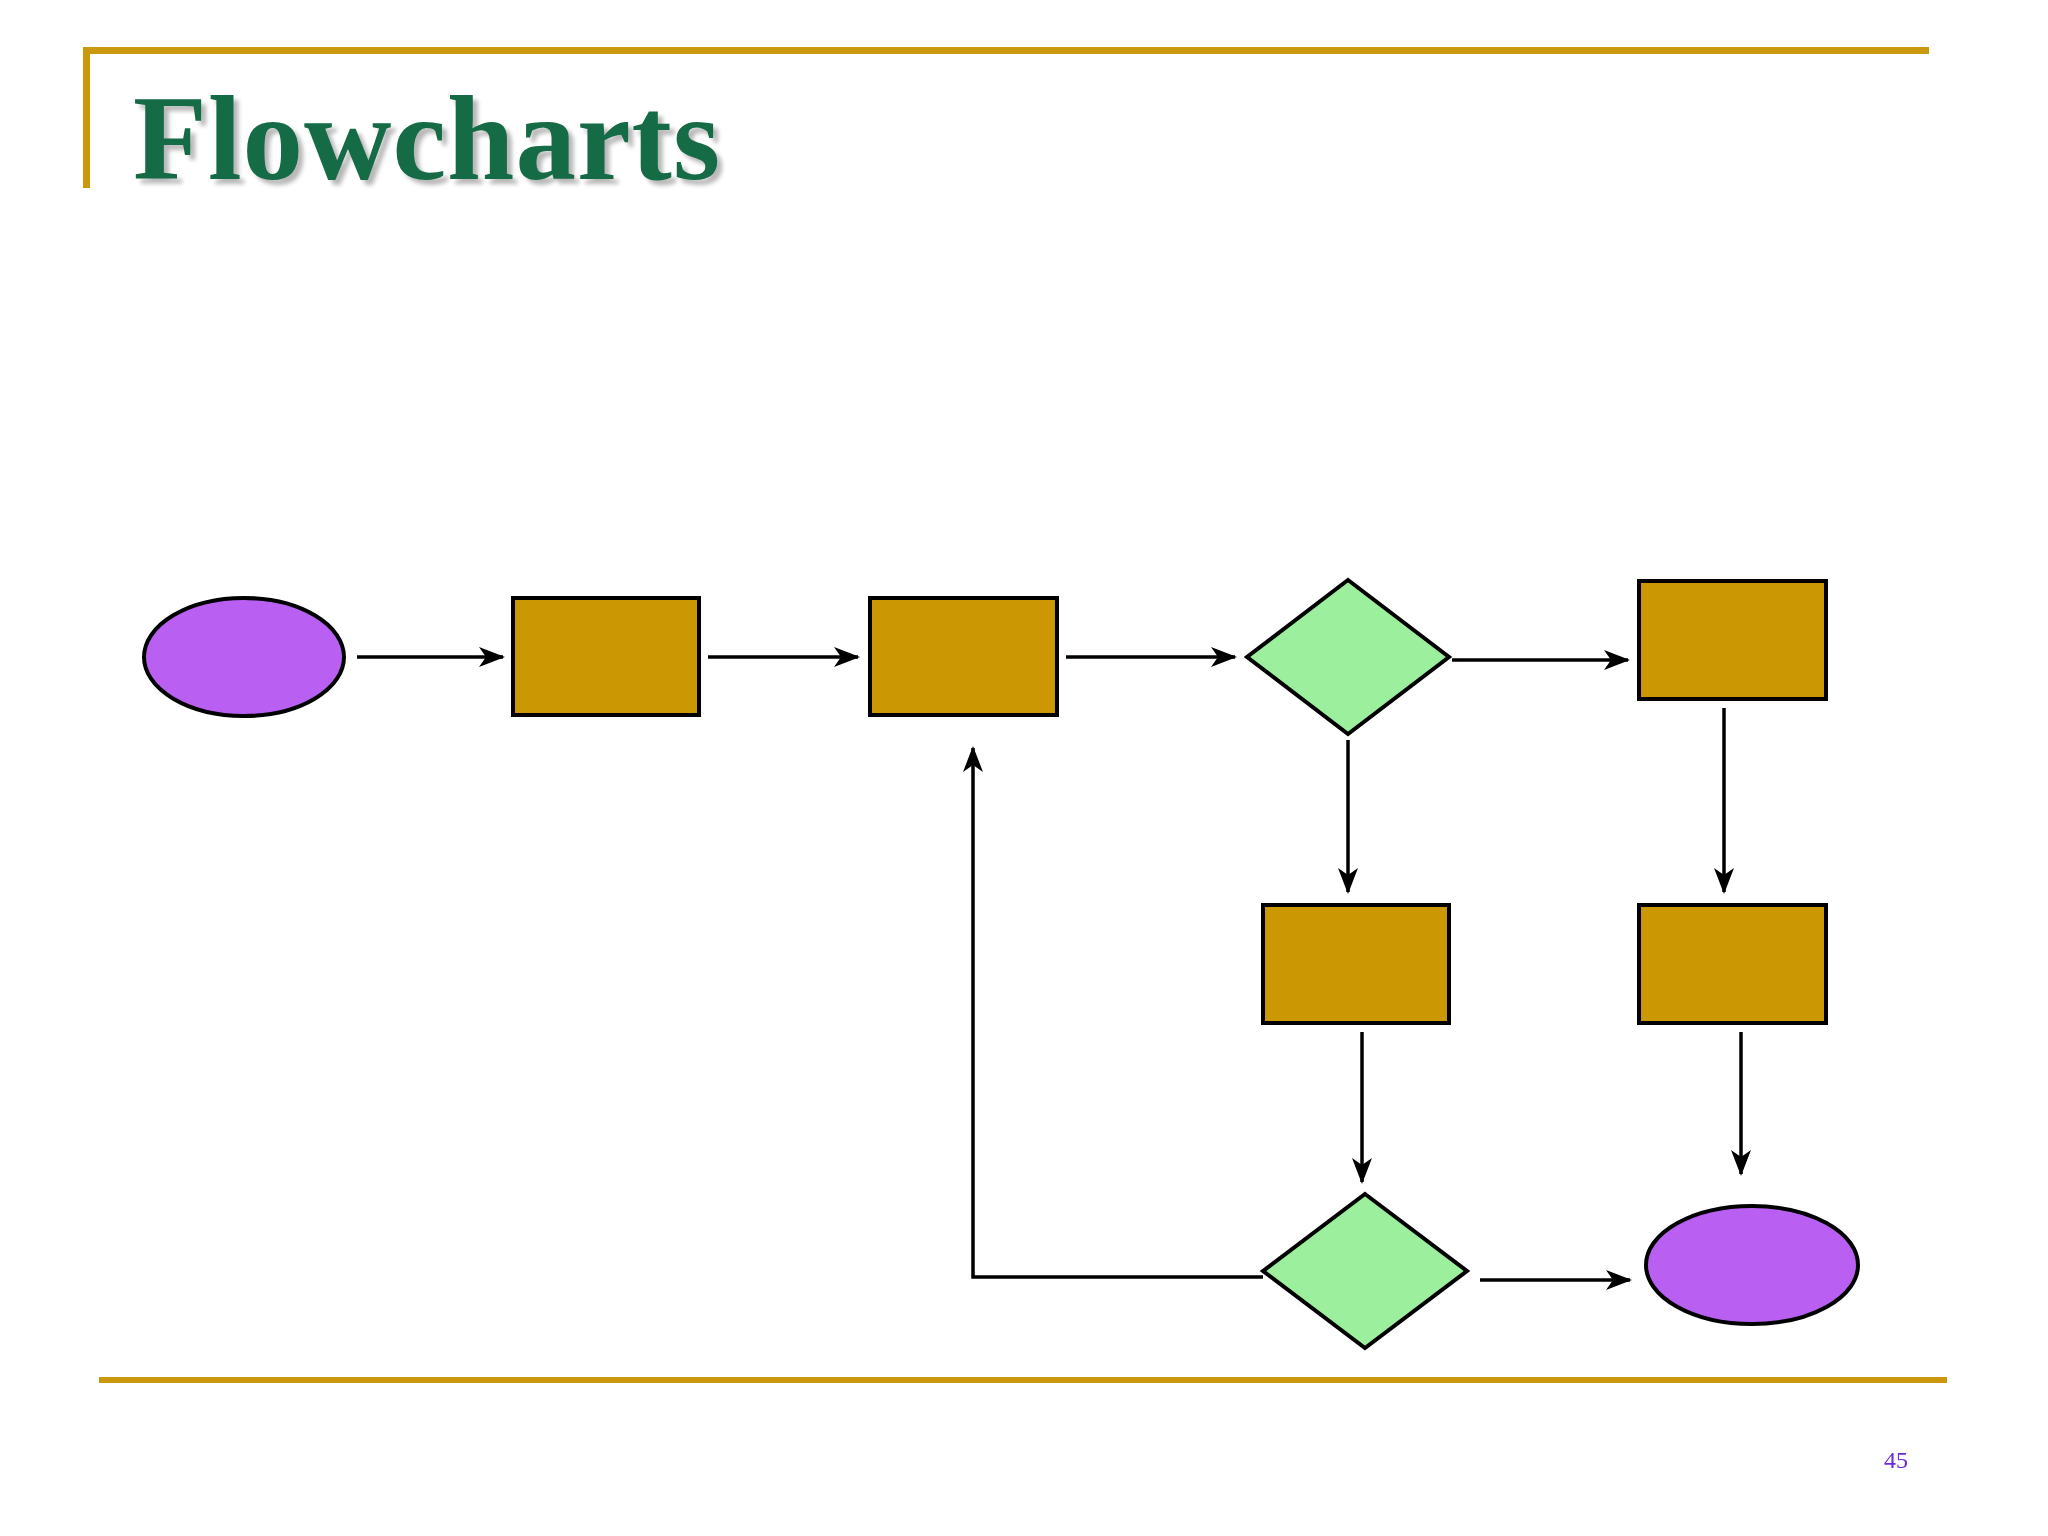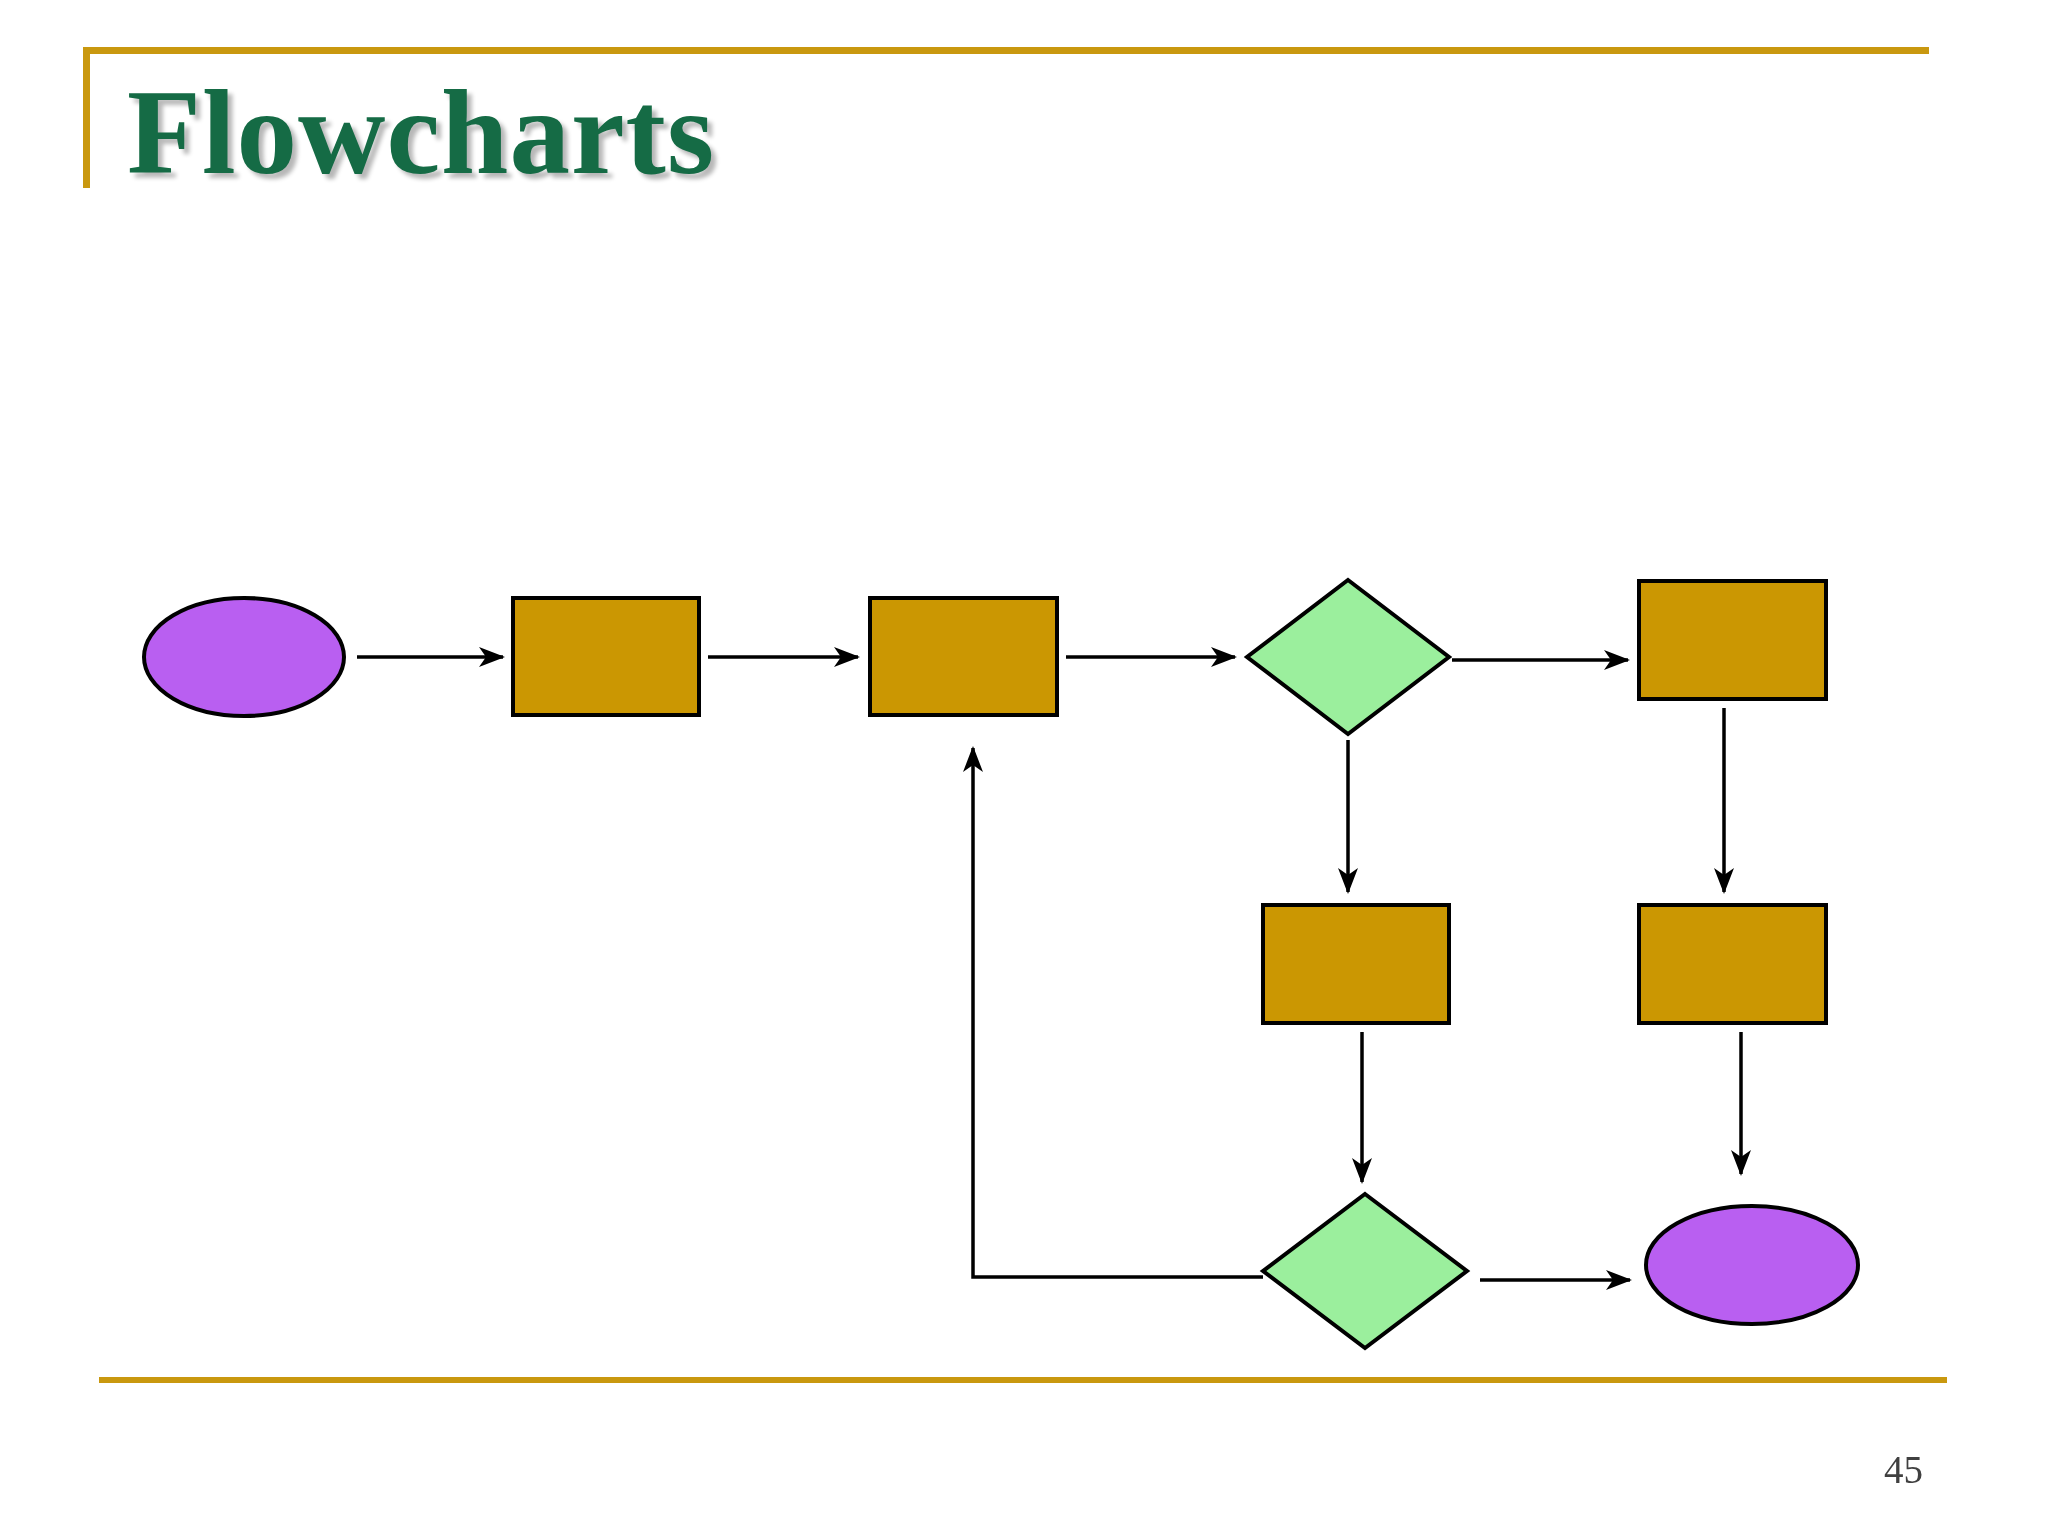--- a/index.html
+++ b/index.html
@@ -16,40 +16,40 @@
     font-family: "Liberation Serif", serif;
   }
   .gold-line { position: absolute; }
   .gold-line.top    { left: 83px;  top: 47px;   width: 1846px; height: 7px; }
   .gold-line.left   { left: 83px;  top: 47px;   width: 7px;    height: 141px; }
   .gold-line.bottom { left: 99px;  top: 1377px; width: 1848px; height: 6px; }
   .title {
     position: absolute;
     left: 121px;
     top: 66px;
-    margin: 6px;
+    margin: 12px;
     font-size: 121px;
     font-weight: bold;
     line-height: 1.0;
     letter-spacing: 1px;
     text-shadow: 5px 5px 4px #b8b8b8;
   }
   .canvas {
     position: absolute;
     left: 0;
     top: 0;
     width: 2048px;
     height: 1536px;
   }
   .page-number {
     position: absolute;
     left: 1884px;
     top: 1447px;
-    font-size: 39px;
-    color: #404040;
+    font-size: 24px;
+    color: #6d28d9;
   }
 </style>
 </head>
 <body>
 
 <div class="slide">
   <div class="gold-line top" style="background: rgb(201, 152, 15);"></div>
   <div class="gold-line left" style="background: rgb(201, 152, 15);"></div>
   <h1 class="title" style="color: rgb(21, 107, 69);">Flowcharts</h1>
 

